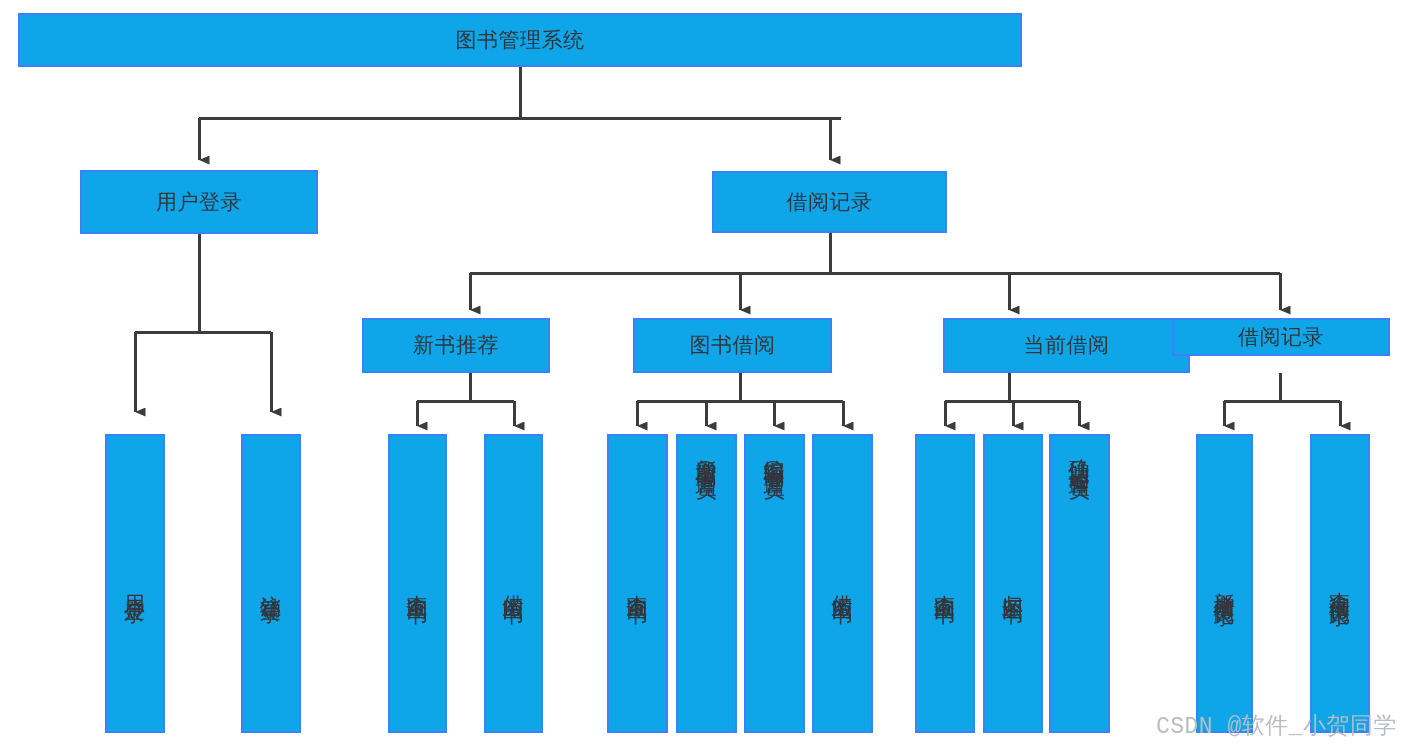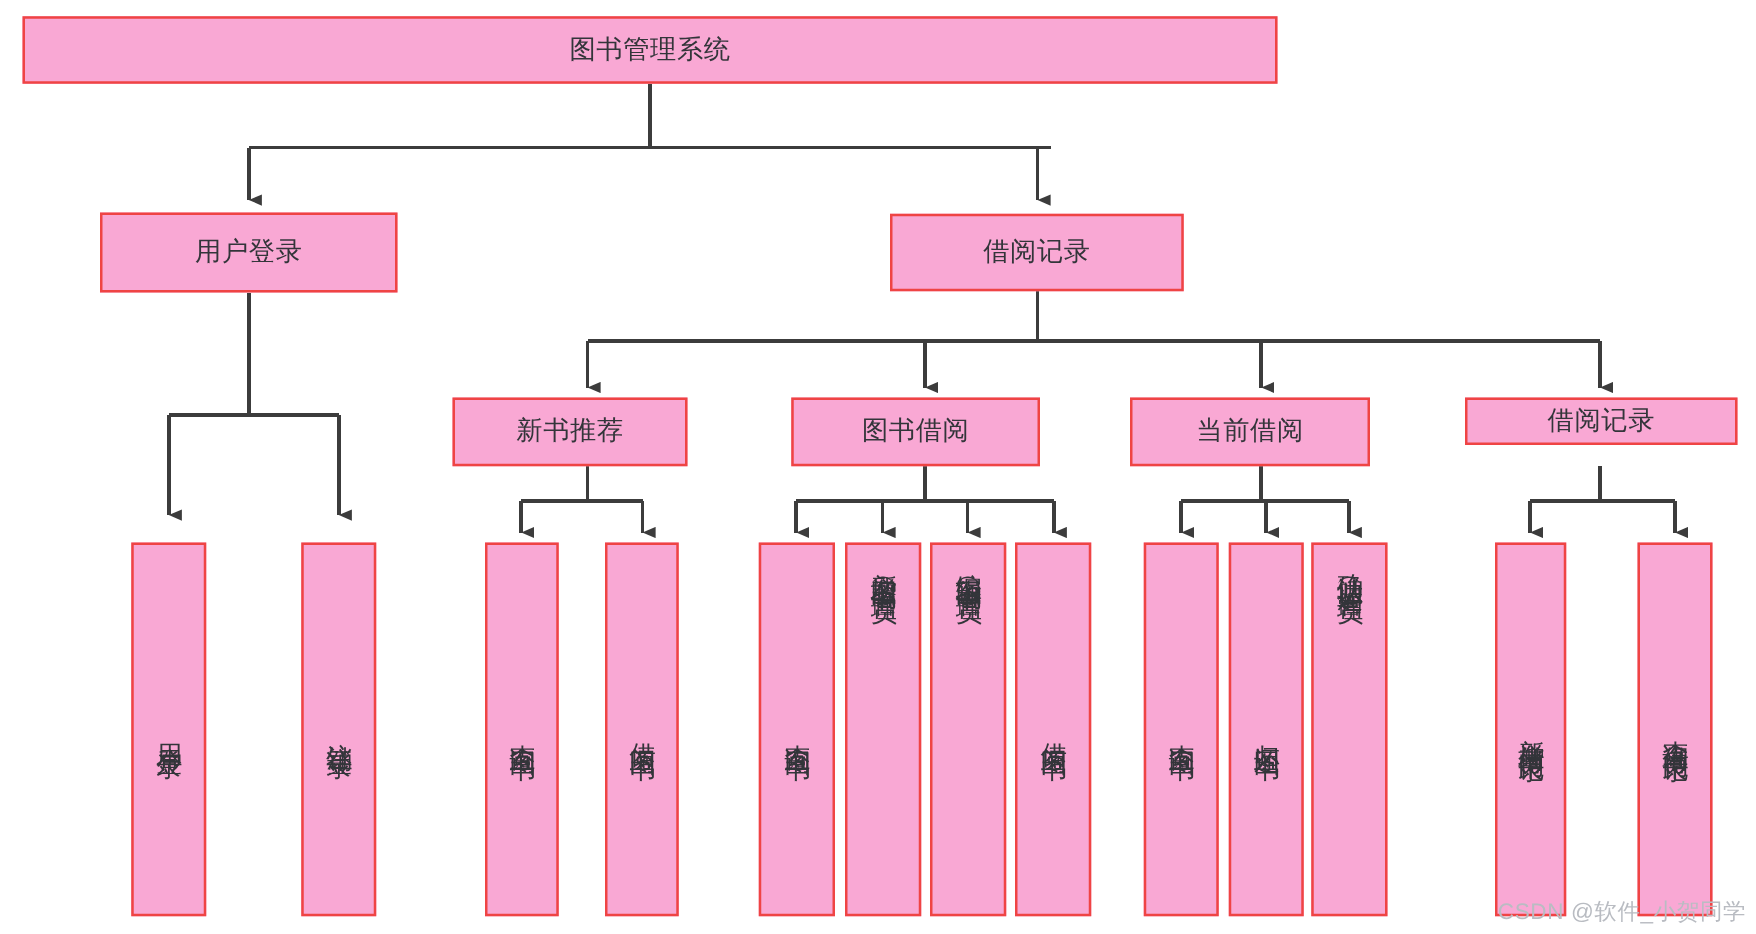--- a/index.html
+++ b/index.html
@@ -20,22 +20,22 @@
   #connector-layer {
     position: absolute;
     left: 0;
     top: 0;
     width: 1405px;
     height: 747px;
   }
   .node {
     position: absolute;
     box-sizing: border-box;
-    background: #f9a8d4;
-    border: 2px solid #ef4444;
+    background: #0ea5e9;
+    border: 2px solid #3b82f6;
     display: flex;
     align-items: center;
     justify-content: center;
     overflow: hidden;
   }
   .node-label {
     color: #33353a;
     font-size: 21px;
     line-height: 1.18;
     white-space: pre;
@@ -54,25 +54,26 @@
     padding-top: 6px;
   }
   .node.vertical.centered {
     align-items: center;
     padding-top: 0;
   }
   #watermark {
     position: absolute;
     right: 8px;
     bottom: 6px;
-    font-size: 18px;
+    font-size: 23px;
     color: #b9bcc2;
     letter-spacing: 0.5px;
     user-select: none;
     white-space: nowrap;
+    font-family: Liberation Mono, monospace;
   }
 </style>
 </head>
 <body>
 
 <div id="diagram-root">
 
   <svg id="connector-layer" viewBox="0 0 1405 747" xmlns="http://www.w3.org/2000/svg">
     <defs>
       <marker id="arrowhead" markerWidth="9" markerHeight="11" refX="4.5" refY="10.5" orient="auto" markerUnits="userSpaceOnUse">
@@ -134,21 +135,21 @@
   <div class="node" style="left:712px; top:171px; width:235px; height:62px;">
     <span class="node-label">借阅记录</span>
   </div>
 
   <div class="node" style="left:362px; top:318px; width:188px; height:55px;">
     <span class="node-label">新书推荐</span>
   </div>
   <div class="node" style="left:633px; top:318px; width:199px; height:55px;">
     <span class="node-label">图书借阅</span>
   </div>
-  <div class="node" style="left:904px; top:318px; width:192px; height:55px;">
+  <div class="node" style="left:943px; top:318px; width:247px; height:55px;font-family:Liberation Serif, serif;">
     <span class="node-label">当前借阅</span>
   </div>
   <div class="node" style="left:1172px; top:318px; width:218px; height:38px;">
     <span class="node-label">借阅记录</span>
   </div>
 
   <div class="node vertical centered" style="left:105px; top:434px; width:60px; height:299px;">
     <span class="node-label">用户登录</span>
   </div>
   <div class="node vertical centered" style="left:241px; top:434px; width:60px; height:299px;">

